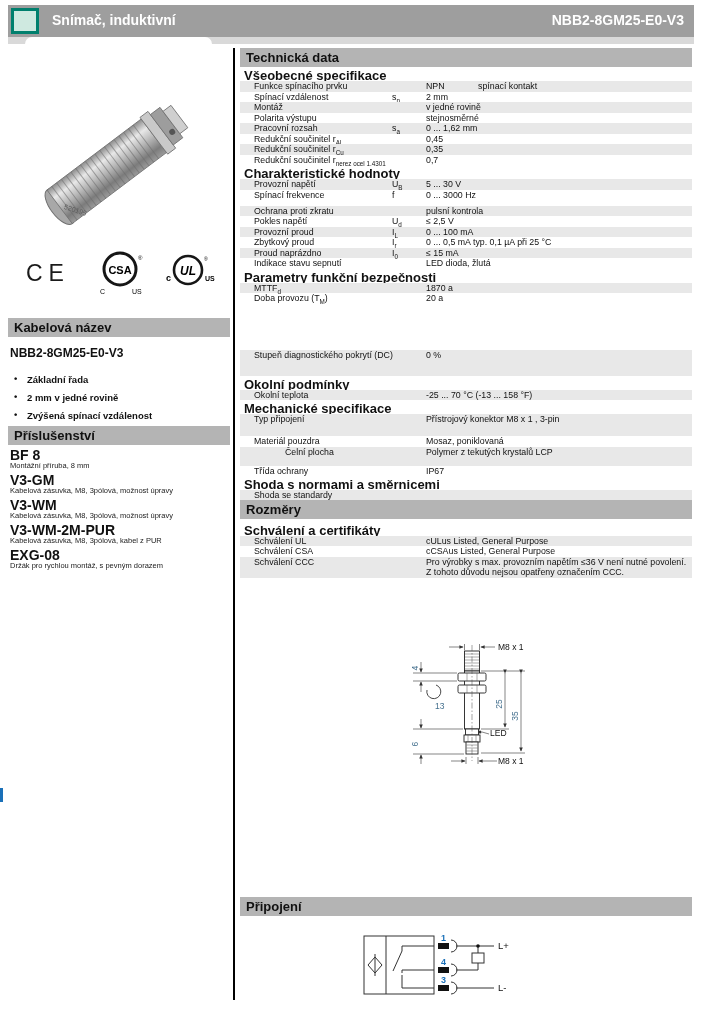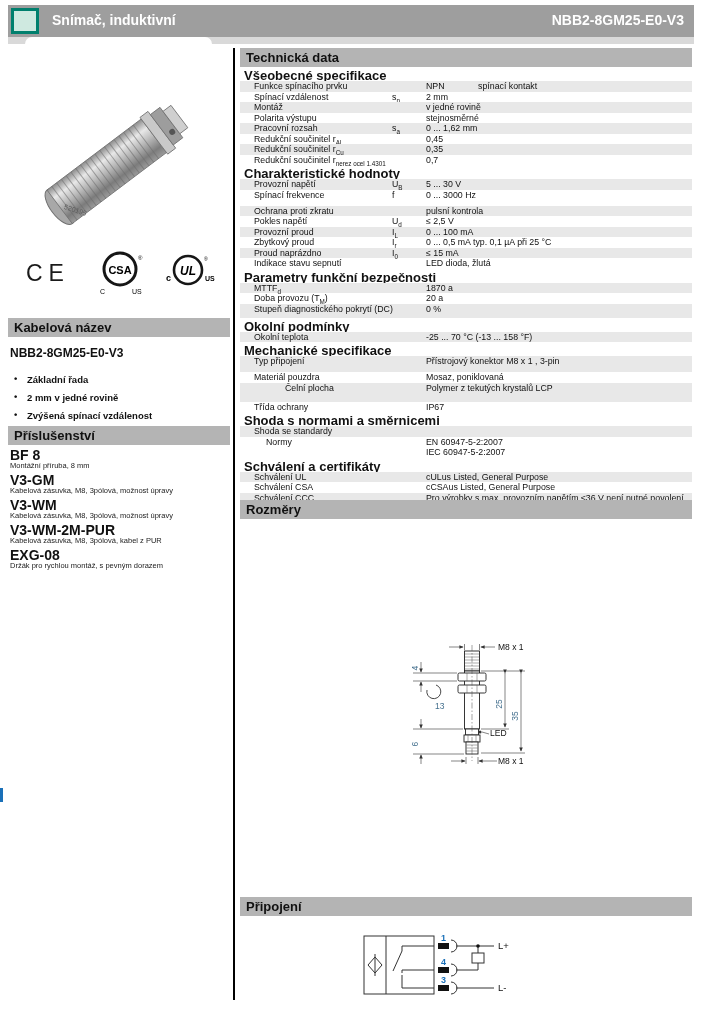--- a/index.html
+++ b/index.html
@@ -215,29 +215,29 @@
       <div class="row" style="height: 10.5px;"><span class="lbl ind1">Indikace stavu sepnutí</span><span class="val">
           <div>LED dioda, žlutá</div>
         </span></div>
       <div class="sechdr">Parametry funkční bezpečnosti</div>
       <div class="row shade" style="height: 10.5px;"><span class="lbl ind1">MTTF<sub>d</sub></span><span class="val">
           <div>1870 a</div>
         </span></div>
       <div class="row" style="height: 10.5px;"><span class="lbl ind1">Doba provozu (T<sub>M</sub>)</span><span class="val">
           <div>20 a</div>
         </span></div>
-      <div class="row shade" style="height: 14px;"><span class="lbl ind1">Stupeň diagnostického pokrytí (DC)</span><span class="val">
+      <div class="row shade" style="height: 26px; margin-top: 46px;"><span class="lbl ind1">Stupeň diagnostického pokrytí (DC)</span><span class="val">
           <div>0 %</div>
         </span></div>
       <div class="sechdr">Okolní podmínky</div>
       <div class="row shade" style="height: 10.5px; text-decoration: underline;"><span class="lbl ind1">Okolní teplota</span><span class="val">
           <div>-25 ... 70 °C (-13 ... 158 °F)</div>
         </span></div>
       <div class="sechdr">Mechanické specifikace</div>
-      <div class="row shade" style="height: 16px;"><span class="lbl ind1">Typ připojení</span><span class="val">
+      <div class="row shade" style="height: 22px;"><span class="lbl ind1">Typ připojení</span><span class="val">
           <div>Přístrojový konektor M8 x 1 , 3-pin</div>
         </span></div>
       <div class="row" style="height: 10.5px;"><span class="lbl ind1">Materiál pouzdra</span><span class="val">
           <div>Mosaz, poniklovaná</div>
         </span></div>
       <div class="row shade" style="height: 19px; padding-left: 31px;"><span class="lbl ind1">Čelní plocha</span><span class="val">
           <div>Polymer z tekutých krystalů LCP</div>
         </span></div>
       <div class="row" style="height: 10.5px;"><span class="lbl ind1">Třída ochrany</span><span class="val">
           <div>IP67</div>

